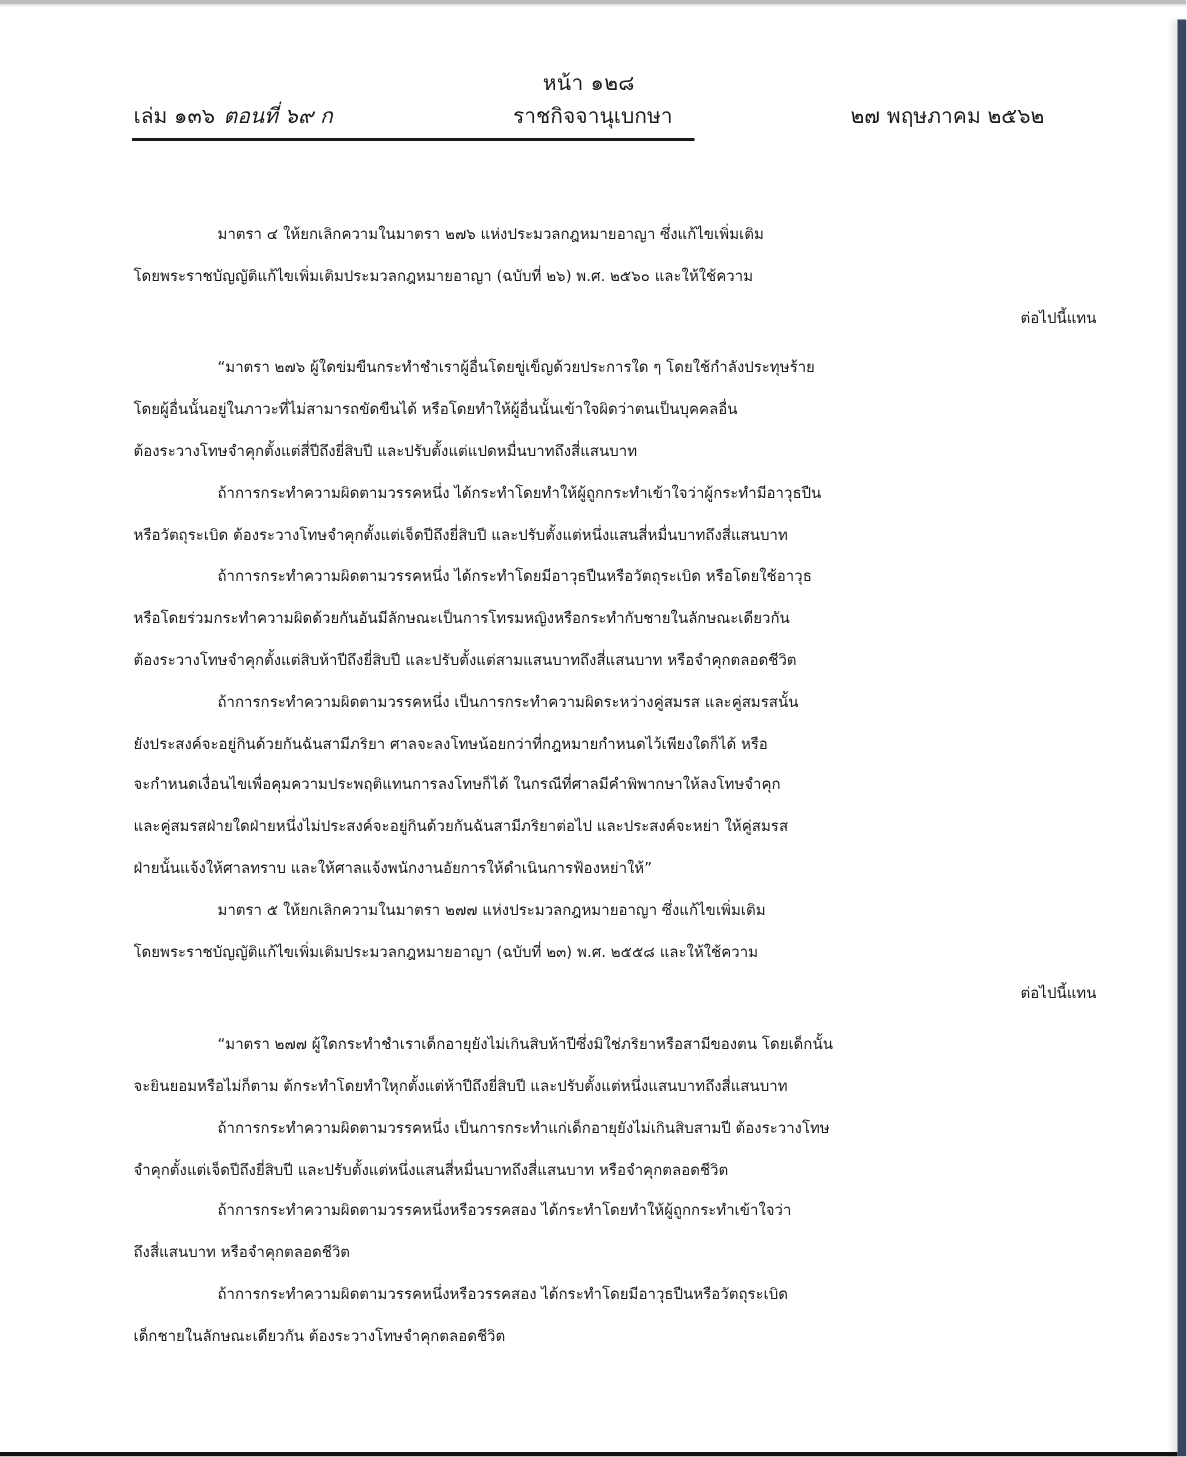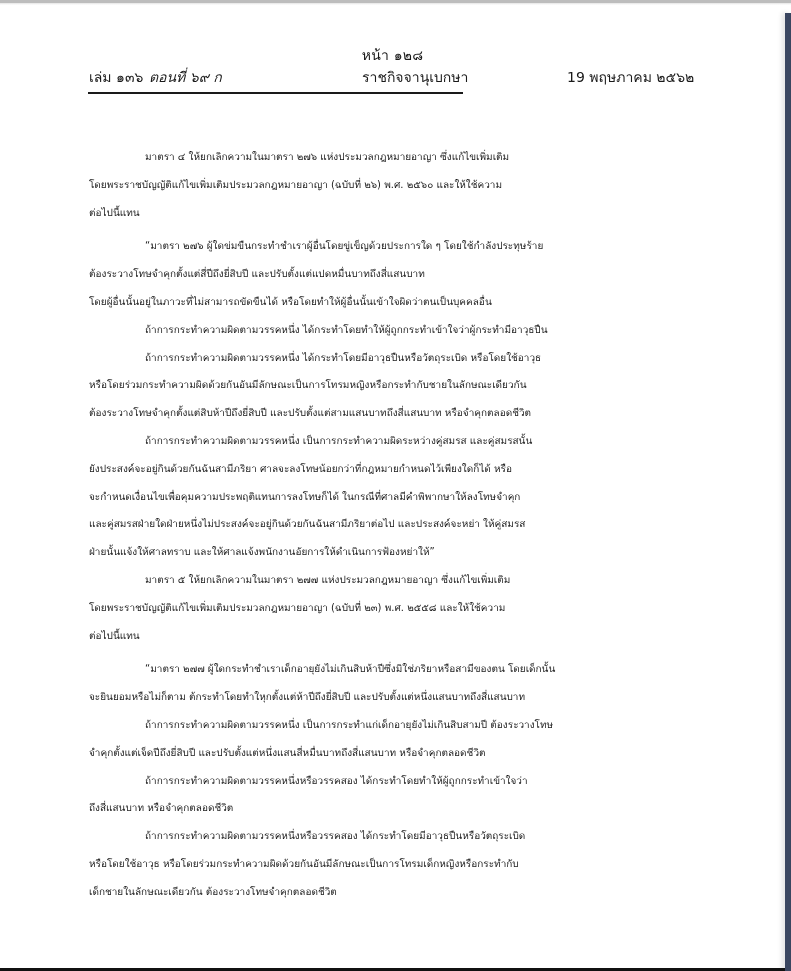--- a/index.html
+++ b/index.html
@@ -45,53 +45,54 @@
   .header-rule {
     position:absolute; top:92px; left:88px; width:374px; height:2px;
     background:#1a1a1a;
   }
   .body-text {
     position:absolute; left:89px; top:143px; width:642px;
     font-size:10px; line-height:27.8px;
   }
   .line { white-space:nowrap; height:27.8px; overflow:visible; }
   .indent { padding-left:56px; }
-  .gap-after { margin-bottom:6px; }
+  .gap-after { margin-bottom:6px;text-align:right; }
 </style>
 </head>
 <body>
 
 <div class="top-bar"></div>
 
 <div class="page">
   <div class="page-number">หน้า  ๑๒๘</div>
 
   <div class="header-row" style="width:640px;">
     <span class="h-vol">เล่ม   ๑๓๖</span>
     <span class="h-part" style="left:60px;">ตอนที่   ๖๙   ก</span>
-    <span class="h-title" style="left:253px;margin-left:20px;">ราชกิจจานุเบกษา</span>
-    <span class="h-date" style="left:478px;">19   พฤษภาคม   ๒๕๖๒</span>
+    <span class="h-title" style="left:253px;">ราชกิจจานุเบกษา</span>
+    <span class="h-date" style="left:478px;">๒๗   พฤษภาคม   ๒๕๖๒</span>
   </div>
   <div class="header-rule" style="width:375px;"></div>
 
   <div class="body-text">
 
     <div>
       <div class="line indent">มาตรา   ๔   ให้ยกเลิกความในมาตรา ๒๗๖ แห่งประมวลกฎหมายอาญา  ซึ่งแก้ไขเพิ่มเติม</div>
       <div class="line">โดยพระราชบัญญัติแก้ไขเพิ่มเติมประมวลกฎหมายอาญา (ฉบับที่  ๒๖) พ.ศ. ๒๕๖๐ และให้ใช้ความ</div>
       <div class="line gap-after">ต่อไปนี้แทน</div>
     </div>
 
     <div>
       <div class="line indent">“มาตรา  ๒๗๖  ผู้ใดข่มขืนกระทำชำเราผู้อื่นโดยขู่เข็ญด้วยประการใด ๆ  โดยใช้กำลังประทุษร้าย</div>
+      <div class="line">โดยผู้อื่นนั้นอยู่ในภาวะที่ไม่สามารถขัดขืนได้   หรือโดยทำให้ผู้อื่นนั้นเข้าใจผิดว่าตนเป็นบุคคลอื่น</div>
       <div class="line">ต้องระวางโทษจำคุกตั้งแต่สี่ปีถึงยี่สิบปี  และปรับตั้งแต่แปดหมื่นบาทถึงสี่แสนบาท</div>
-      <div class="line">โดยผู้อื่นนั้นอยู่ในภาวะที่ไม่สามารถขัดขืนได้   หรือโดยทำให้ผู้อื่นนั้นเข้าใจผิดว่าตนเป็นบุคคลอื่น</div>
     </div>
     <div>
       <div class="line indent">ถ้าการกระทำความผิดตามวรรคหนึ่ง  ได้กระทำโดยทำให้ผู้ถูกกระทำเข้าใจว่าผู้กระทำมีอาวุธปืน</div>
+      <div class="line">หรือวัตถุระเบิด  ต้องระวางโทษจำคุกตั้งแต่เจ็ดปีถึงยี่สิบปี  และปรับตั้งแต่หนึ่งแสนสี่หมื่นบาทถึงสี่แสนบาท</div>
     </div>
     <div>
       <div class="line indent">ถ้าการกระทำความผิดตามวรรคหนึ่ง  ได้กระทำโดยมีอาวุธปืนหรือวัตถุระเบิด   หรือโดยใช้อาวุธ</div>
       <div class="line">หรือโดยร่วมกระทำความผิดด้วยกันอันมีลักษณะเป็นการโทรมหญิงหรือกระทำกับชายในลักษณะเดียวกัน</div>
       <div class="line">ต้องระวางโทษจำคุกตั้งแต่สิบห้าปีถึงยี่สิบปี  และปรับตั้งแต่สามแสนบาทถึงสี่แสนบาท   หรือจำคุกตลอดชีวิต</div>
     </div>
     <div>
       <div class="line indent">ถ้าการกระทำความผิดตามวรรคหนึ่ง  เป็นการกระทำความผิดระหว่างคู่สมรส   และคู่สมรสนั้น</div>
       <div class="line">ยังประสงค์จะอยู่กินด้วยกันฉันสามีภริยา  ศาลจะลงโทษน้อยกว่าที่กฎหมายกำหนดไว้เพียงใดก็ได้   หรือ</div>
       <div class="line">จะกำหนดเงื่อนไขเพื่อคุมความประพฤติแทนการลงโทษก็ได้  ในกรณีที่ศาลมีคำพิพากษาให้ลงโทษจำคุก</div>
@@ -112,20 +113,19 @@
     <div>
       <div class="line indent">ถ้าการกระทำความผิดตามวรรคหนึ่ง  เป็นการกระทำแก่เด็กอายุยังไม่เกินสิบสามปี  ต้องระวางโทษ</div>
       <div class="line">จำคุกตั้งแต่เจ็ดปีถึงยี่สิบปี  และปรับตั้งแต่หนึ่งแสนสี่หมื่นบาทถึงสี่แสนบาท   หรือจำคุกตลอดชีวิต</div>
     </div>
     <div>
       <div class="line indent">ถ้าการกระทำความผิดตามวรรคหนึ่งหรือวรรคสอง  ได้กระทำโดยทำให้ผู้ถูกกระทำเข้าใจว่า</div>
       <div class="line">ถึงสี่แสนบาท   หรือจำคุกตลอดชีวิต</div>
     </div>
     <div>
       <div class="line indent">ถ้าการกระทำความผิดตามวรรคหนึ่งหรือวรรคสอง  ได้กระทำโดยมีอาวุธปืนหรือวัตถุระเบิด</div>
-      <div class="line">หรือโดยใช้อาวุธ   หรือโดยร่วมกระทำความผิดด้วยกันอันมีลักษณะเป็นการโทรมเด็กหญิงหรือกระทำกับ</div>
       <div class="line">เด็กชายในลักษณะเดียวกัน   ต้องระวางโทษจำคุกตลอดชีวิต</div>
     </div>
   </div>
 </div>
 
 <div class="right-edge"></div>
 <div class="bottom-line"></div>
 
 </body></html>

